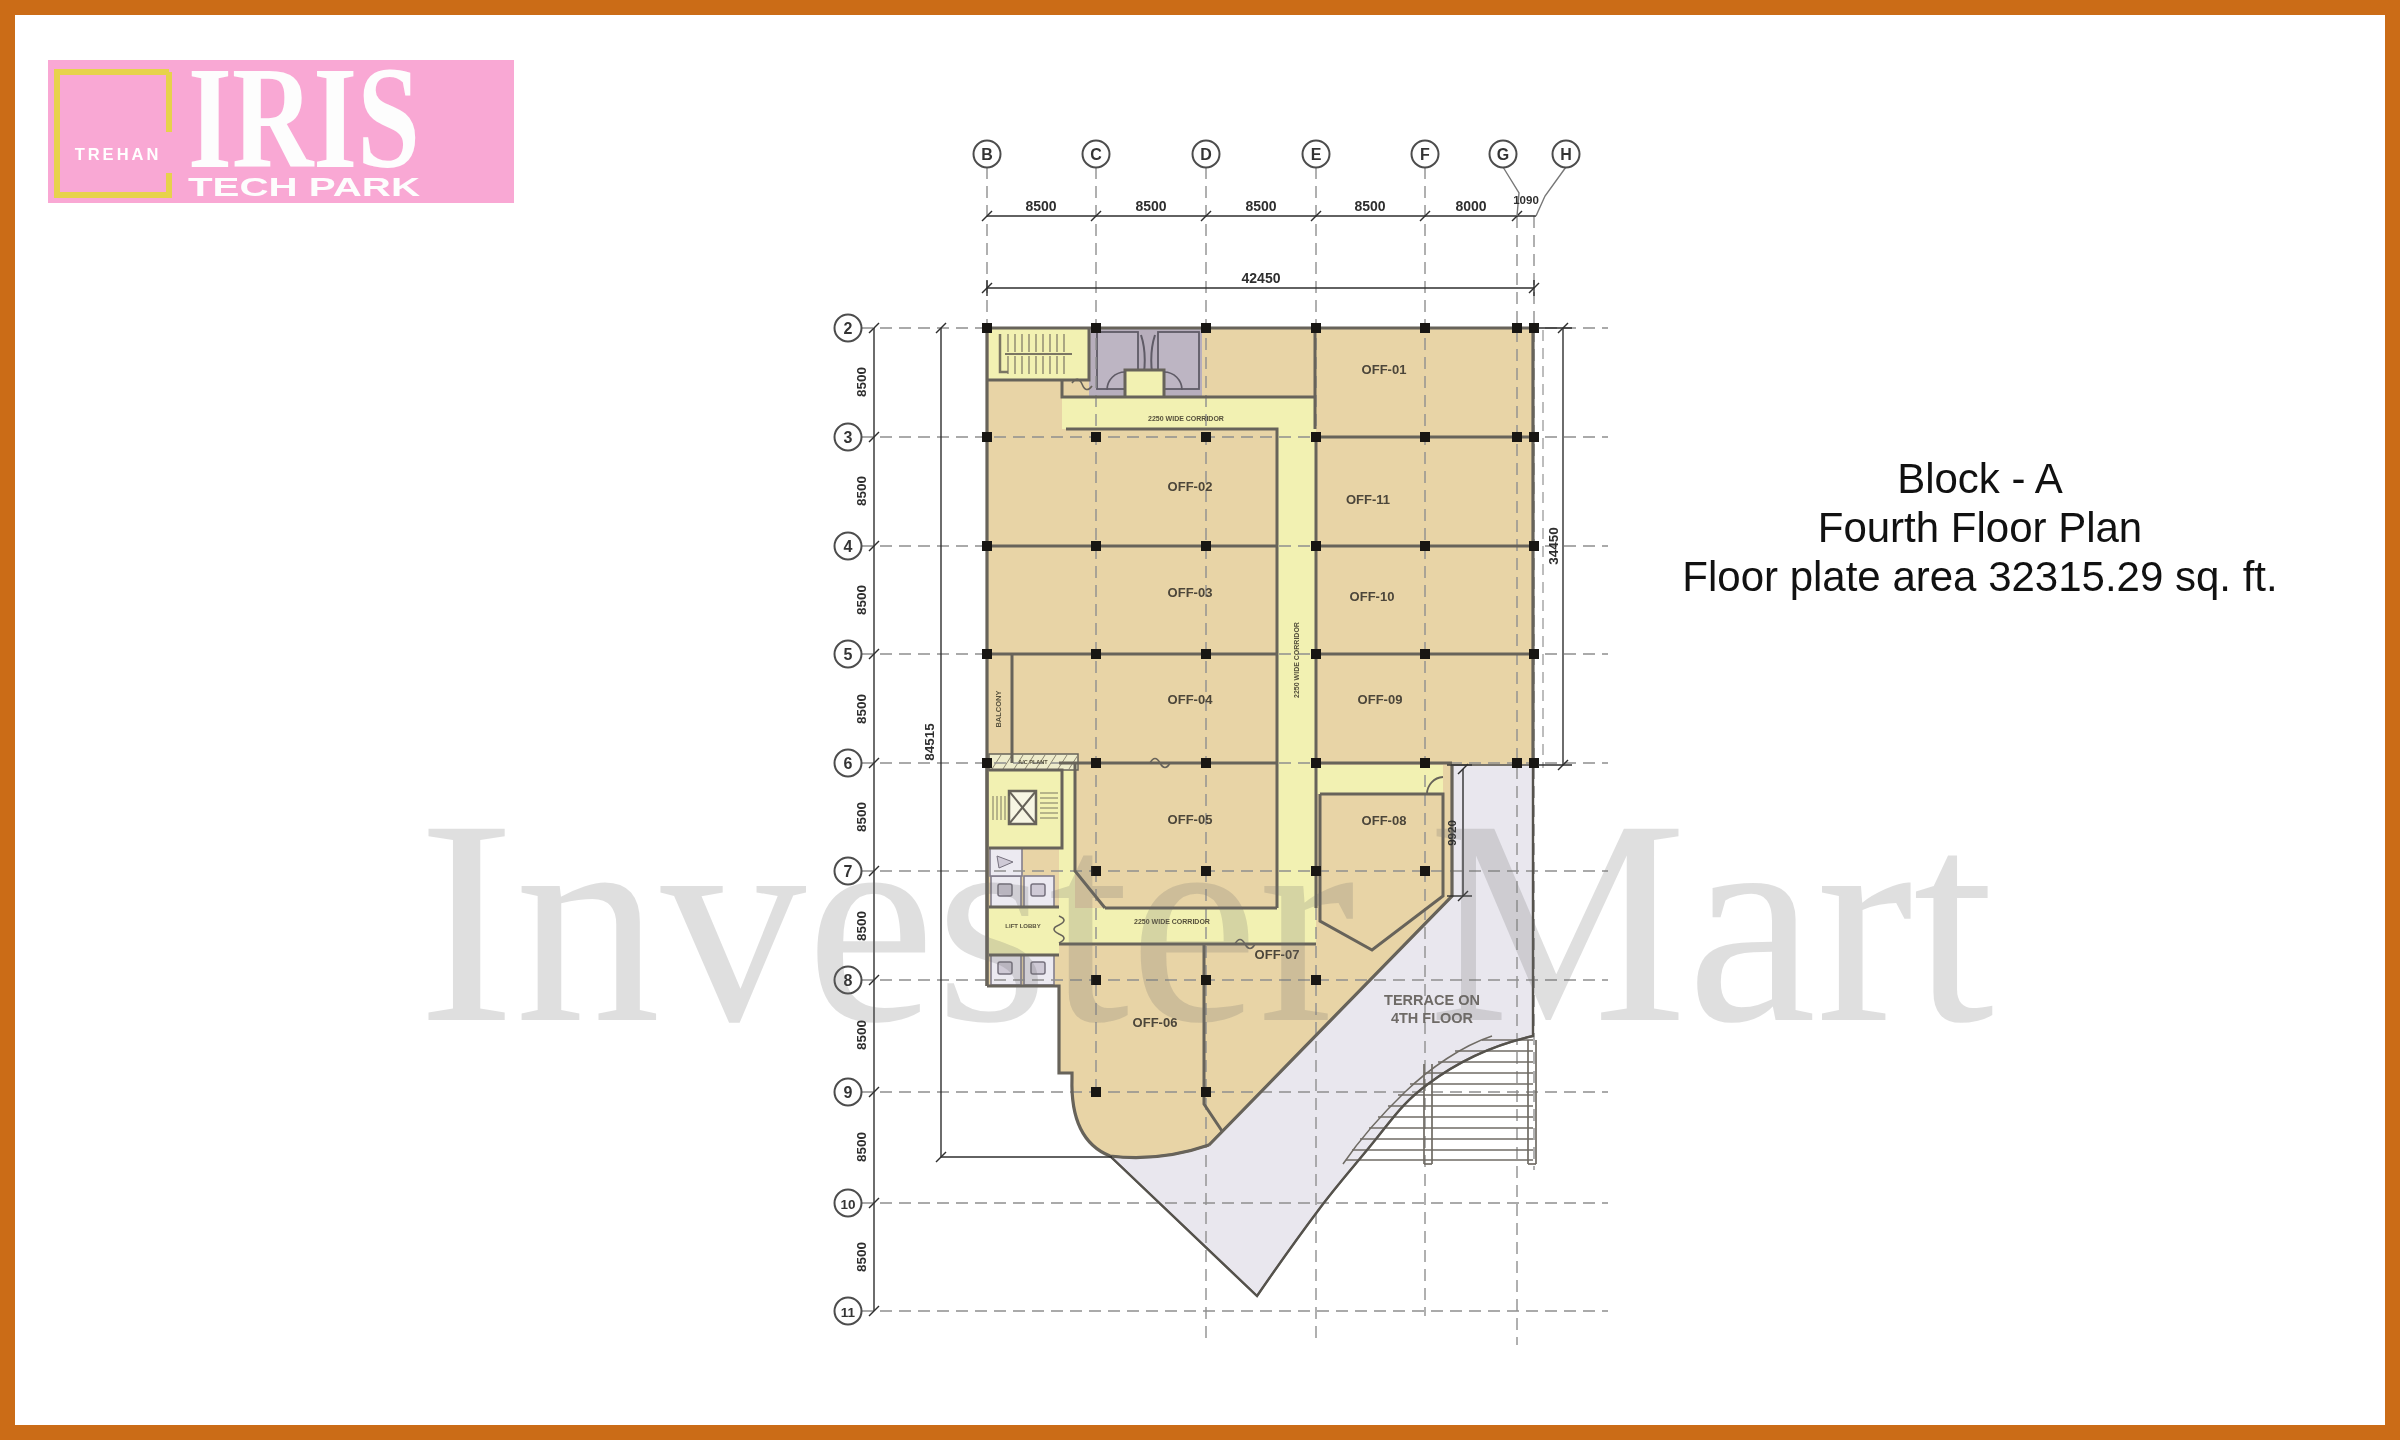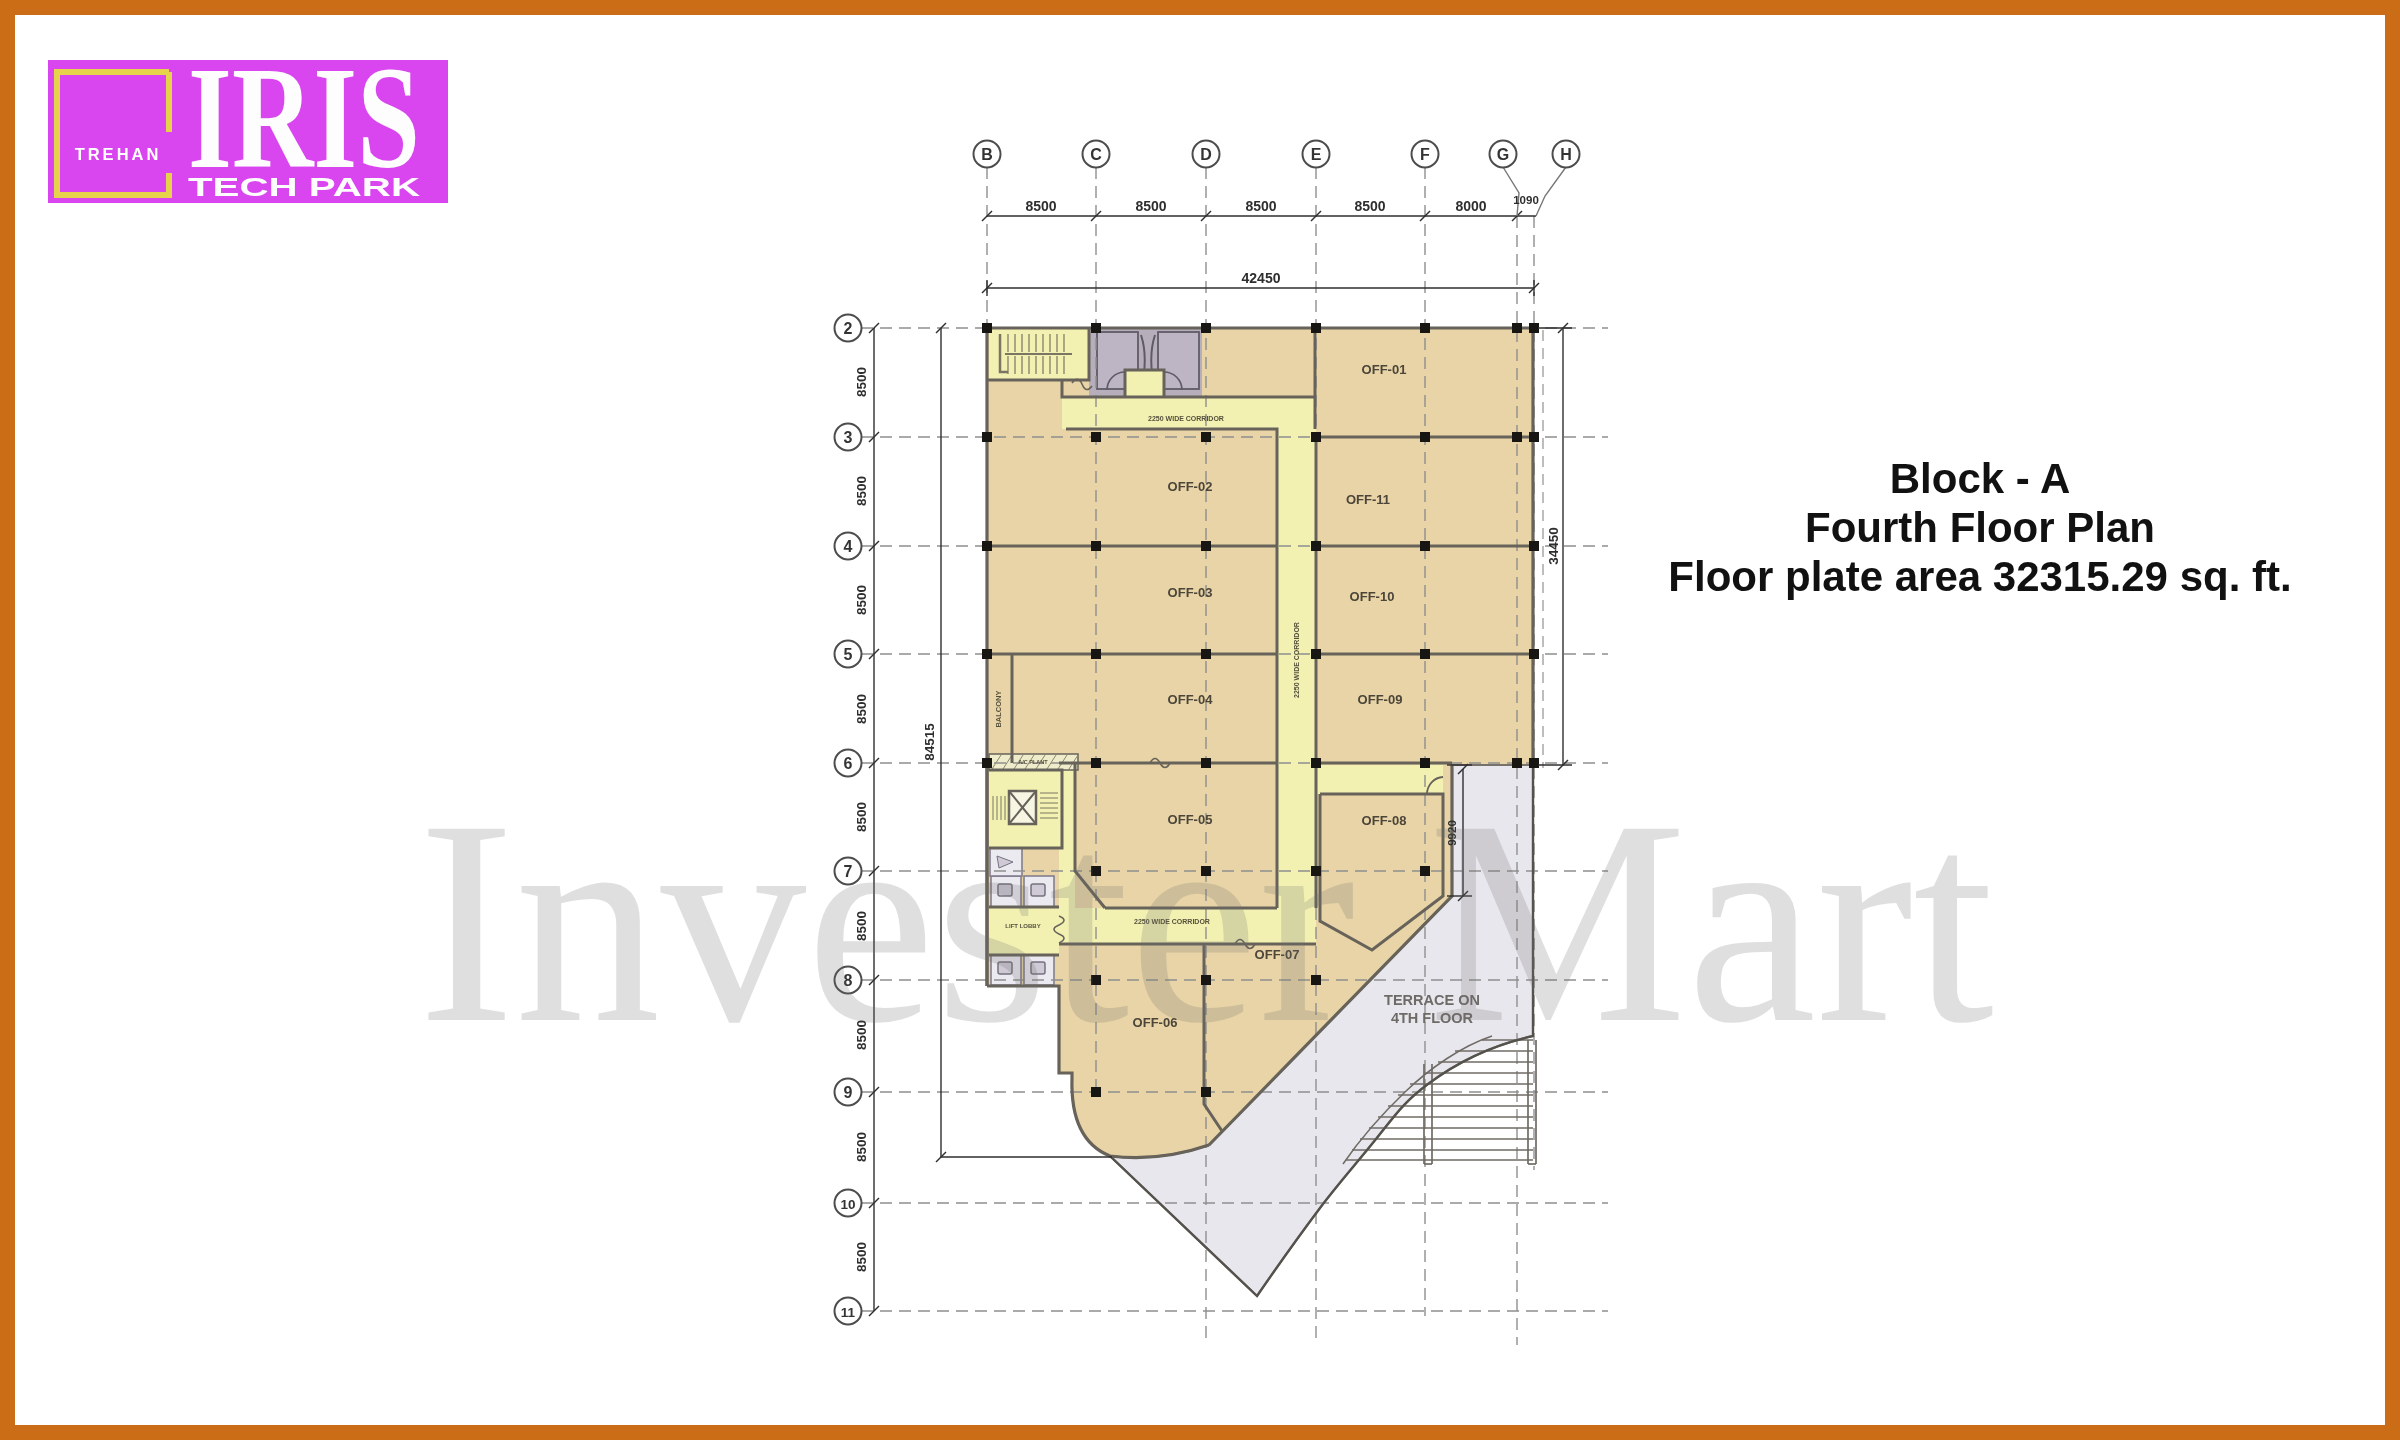--- a/index.html
+++ b/index.html
@@ -1,28 +1,28 @@
 <!DOCTYPE html>
 <html><head>
 <meta charset="utf-8">
 <style>
   html,body{margin:0;padding:0;}
   body{width:2400px;height:1440px;background:#fff;position:relative;
        font-family:"Liberation Sans",sans-serif;overflow:hidden;}
   .frame{position:absolute;left:0;top:0;width:2400px;height:1440px;
         border:15px solid #cb6c17;box-sizing:border-box;}
   .title{position:absolute;left:1660px;top:454px;width:640px;text-align:center;
-        font-weight:700;font-size:42px;line-height:49px;color:#111;}
+        font-weight:400;font-size:42px;line-height:49px;color:#111;}
 </style>
 </head>
 <body>
 
 <div class="frame"></div>
 
-<div style="position:absolute;left:48px;top:60px;width:400px;height:143px;background:#d946ef;">
+<div style="position:absolute;left:48px;top:60px;width:466px;height:143px;background:#f9a8d4;">
 <svg width="393" height="143" viewBox="0 0 393 143" xmlns="http://www.w3.org/2000/svg">
 
 <path d="M121,12 L9,12 L9,135 L121,135 L121,113 M121,12 L121,72" fill="none" stroke="#e7d24b" stroke-width="6"></path>
 
 <text x="70" y="100" font-family="&quot;Liberation Sans&quot;,sans-serif" font-size="16.5" font-weight="700" fill="#fff" letter-spacing="3" text-anchor="middle">TREHAN</text>
 
 <text x="140" y="107" font-family="&quot;Liberation Serif&quot;,serif" font-size="146" font-weight="700" fill="#fdfdfd" textLength="232" lengthAdjust="spacingAndGlyphs">IRIS</text>
 
 <text x="140" y="136" font-family="&quot;Liberation Sans&quot;,sans-serif" font-size="25" font-weight="700" fill="#fdfdfd" textLength="232" lengthAdjust="spacingAndGlyphs">TECH PARK</text>
 </svg>

